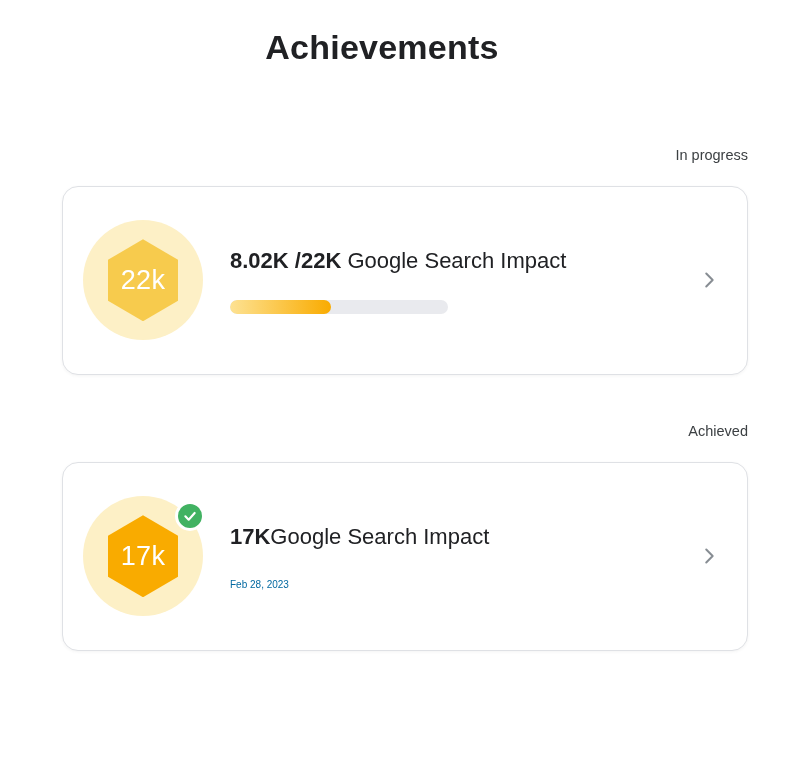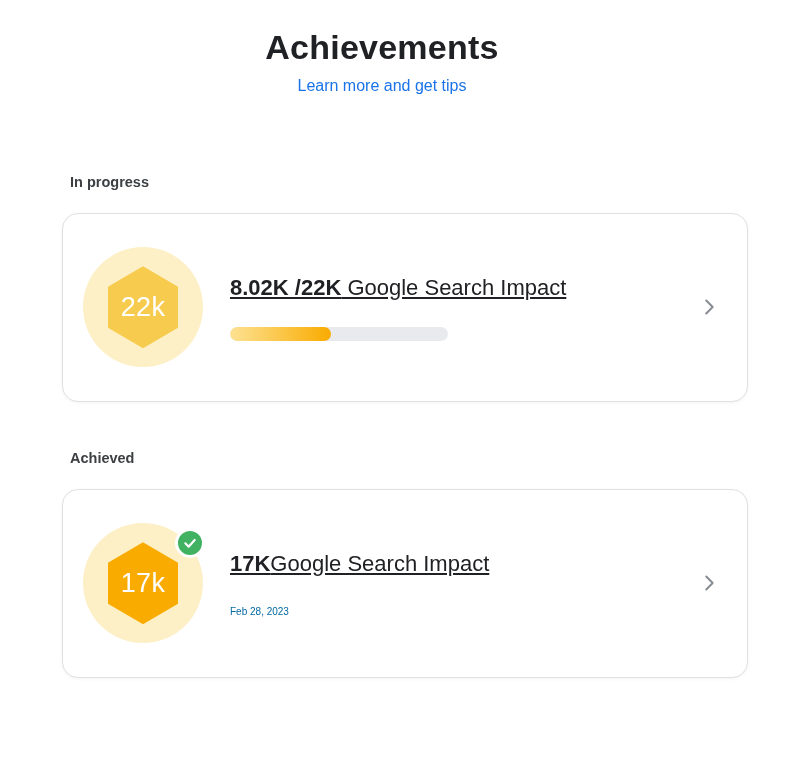--- a/index.html
+++ b/index.html
@@ -34,24 +34,25 @@
     text-decoration: none;
     cursor: pointer;
   }
 
   
   .section { margin-left: 62px; margin-right: 16px; }
   .section.first { margin-top: 79px; }
   .section.second { margin-top: 48px; }
   .section-label {
     font-size: 14.5px;
-    font-weight: 700;
+    font-weight: 400;
     color: #3c4043;
     margin-left: 8px;
     margin-bottom: 23px;
+    text-align: right;
   }
 
   
   .card {
     height: 189px;
     background: #fff;
     border: 1px solid #dfe1e5;
     border-radius: 16px;
     box-shadow: 0 1px 3px rgba(60,64,67,0.06);
     display: flex;
@@ -90,21 +91,20 @@
     border: 3px solid #ffffff;
     display: flex; align-items: center; justify-content: center;
   }
   .check-badge svg { display: block; }
 
   .card-body { flex: 1 1 auto; margin-left: 27px; }
   .card-title {
     font-size: 22px;
     color: #202124;
     line-height: 1.25;
-    text-decoration: underline;
   }
   .card-title .strong { font-weight: 700; }
   .card-desc {
     margin-top: 5px;
     font-size: 16px;
     color: #3c4043;
     line-height: 1.3;
   }
   .card-desc .strong { font-weight: 700; letter-spacing: -0.3px; }
 
@@ -137,23 +137,20 @@
     cursor: pointer;
   }
 </style>
 </head>
 <body>
 
 <div class="page">
 
   <div class="header">
     <h1 class="page-title">Achievements</h1>
-    <div>
-      <a class="learn-link" href="#">Learn more and get tips</a>
-    </div>
   </div>
 
   <div class="section first">
     <div class="section-label">In progress</div>
 
     <div class="card">
       <div class="badge-wrap">
         <div class="badge-circle">
           <div class="badge-hex hex-yellow">
             <span>22k</span>

